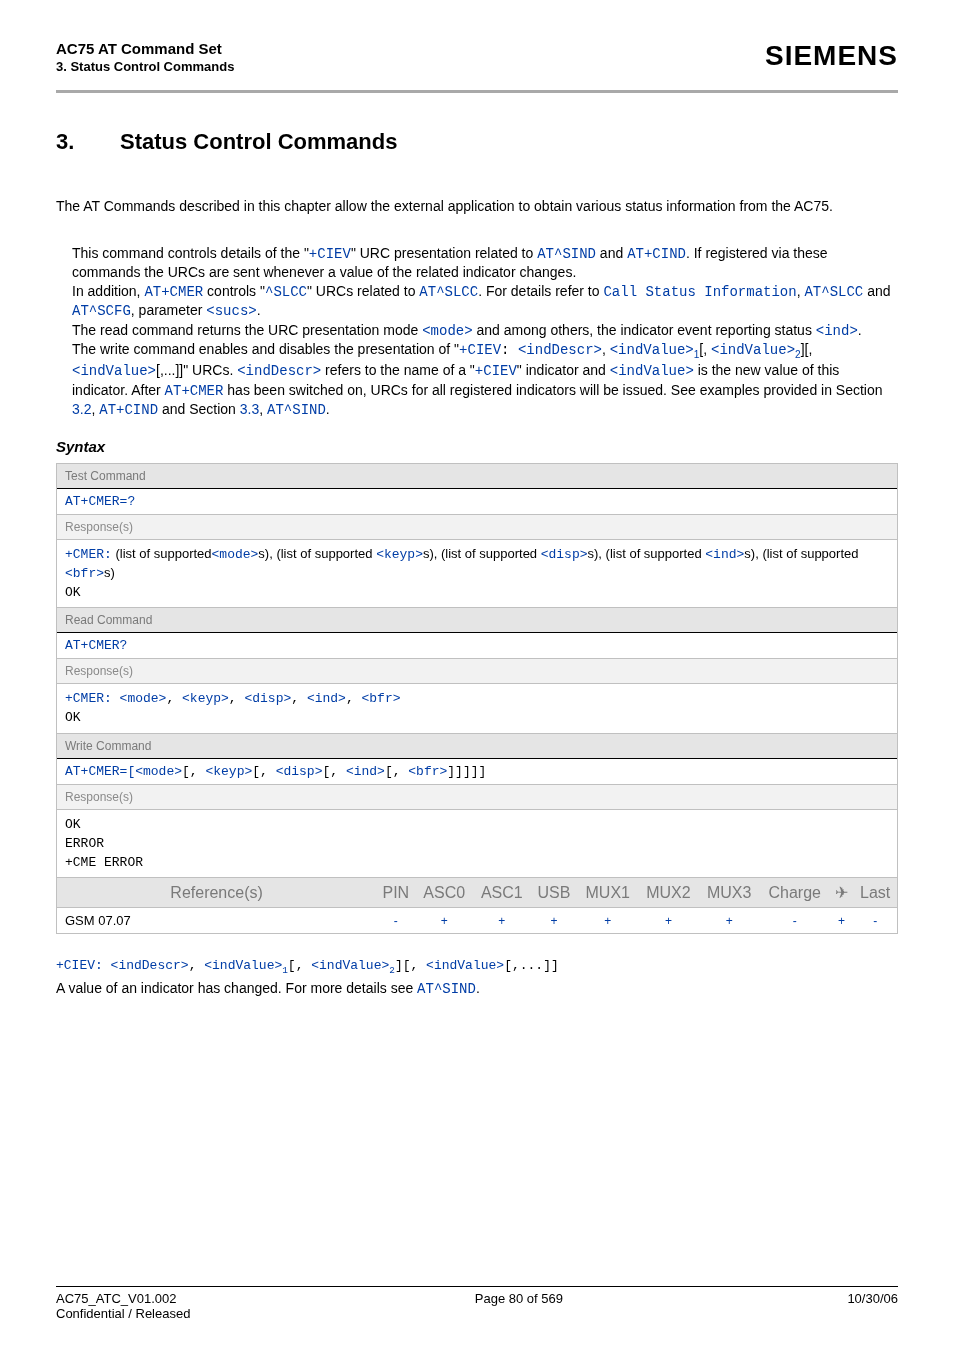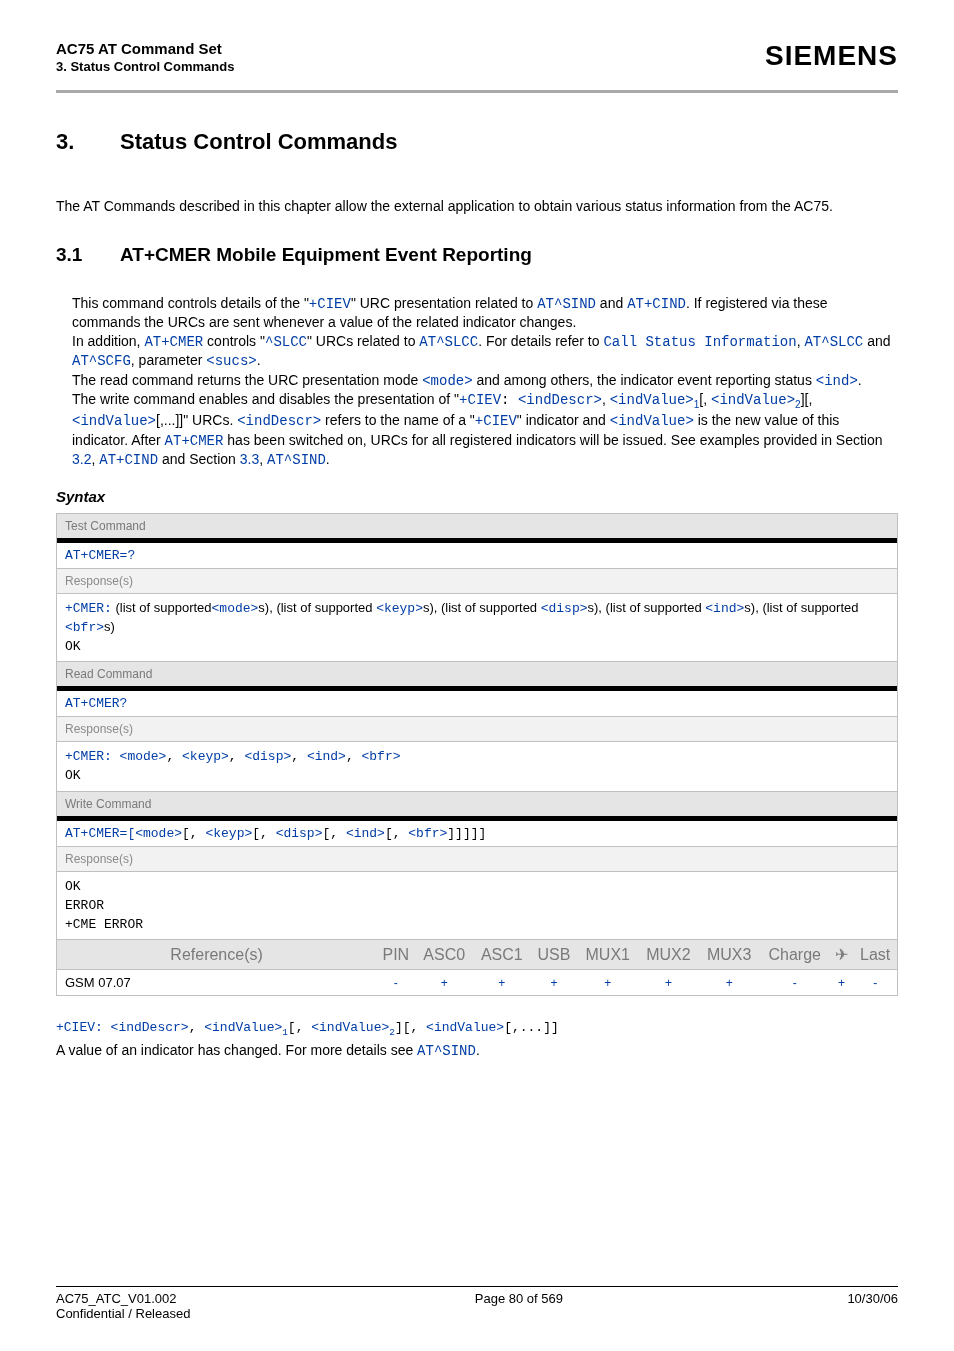--- a/index.html
+++ b/index.html
@@ -72,21 +72,21 @@
   font-weight: bold;
   font-size: 15px;
   margin: 0 0 8px 0;
 }
 
 .syntax-box { border:1px solid #c0c0c0; border-bottom:none; }
 .grey-row, .grey-row-thin, .cmd-row, .resp-row {
   padding: 5px 8px 5px 8px;
   font-size: 13px;
 }
-.grey-row { background:#e5e5e5; color:#7a7a7a; border-bottom:5px solid #000000; font-size:12px; }
+.grey-row { background:#e5e5e5; color:#7a7a7a; border-bottom:1px solid #000000; font-size:12px; }
 .grey-row-thin { background:#f2f2f2; color:#8a8a8a; border-bottom:1px solid #c0c0c0; font-size:12px; }
 .cmd-row {
   font-family: "Courier New", Courier, monospace;
   color:#003da6; background:#fff; border-bottom:1px solid #c0c0c0;
 }
 .resp-row { background:#fff; border-bottom:1px solid #c0c0c0; line-height:1.4; }
 .resp-row .mono.link { color:#003da6; }
 .ref-table { width:100%; border-collapse:collapse; font-size:12px; }
 .ref-table td, .ref-table th { padding:5px 3px; text-align:center; }
 .ref-table th { background:#e5e5e5; color:#7a7a7a; font-weight:normal; border-bottom:1px solid #c0c0c0; font-size:16px;}
@@ -117,23 +117,20 @@
     <div class="brand">SIEMENS</div>
   </div>
   <div class="header-rule"></div>
 
   <h1 class="chapter">
     <span class="num">3.</span><span>Status Control Commands</span>
   </h1>
 
   <p class="intro">The AT Commands described in this chapter allow the external application to obtain various status information from the AC75.</p>
 
-  <h2 class="section">
-    <span class="num">3.1</span><span>AT+CMER   Mobile Equipment Event Reporting</span>
-  </h2>
 
   <div class="desc">
     <span>This command controls details of the "</span><span class="mono link">+CIEV</span><span>" URC presentation related to </span><span class="mono link">AT^SIND</span><span> and </span><span class="mono link">AT+CIND</span><span>. If registered via these commands the URCs are sent whenever a value of the related indicator changes.</span><br>
     <span>In addition, </span><span class="mono link">AT+CMER</span><span> controls "</span><span class="mono link">^SLCC</span><span>" URCs related to </span><span class="mono link">AT^SLCC</span><span>. For details refer to </span><span class="mono link">Call Status Information</span><span>, </span><span class="mono link">AT^SLCC</span><span> and </span><span class="mono link">AT^SCFG</span><span>, parameter </span><span class="mono link">&lt;sucs&gt;</span><span>.</span><br>
     <span>The read command returns the URC presentation mode </span><span class="mono link">&lt;mode&gt;</span><span> and among others, the indicator event reporting status </span><span class="mono link">&lt;ind&gt;</span><span>.</span><br>
     <span>The write command enables and disables the presentation of "</span><span class="mono link">+CIEV</span><span class="mono">: </span><span class="mono link">&lt;indDescr&gt;</span><span>, </span><span class="mono link">&lt;indValue&gt;</span><span class="sub link">1</span><span>[, </span><span class="mono link">&lt;indValue&gt;</span><span class="sub link">2</span><span>][, </span><span class="mono link">&lt;indValue&gt;</span><span>[,...]]" URCs. </span><span class="mono link">&lt;indDescr&gt;</span><span> refers to the name of a "</span><span class="mono link">+CIEV</span><span>" indicator and </span><span class="mono link">&lt;indValue&gt;</span><span> is the new value of this indicator. After </span><span class="mono link">AT+CMER</span><span> has been switched on, URCs for all registered indicators will be issued. See examples provided in Section </span><span class="link">3.2</span><span>, </span><span class="mono link">AT+CIND</span><span> and Section </span><span class="link">3.3</span><span>, </span><span class="mono link">AT^SIND</span><span>.</span>
   </div>
 
   <h3 class="sub-h">Syntax</h3>
 

